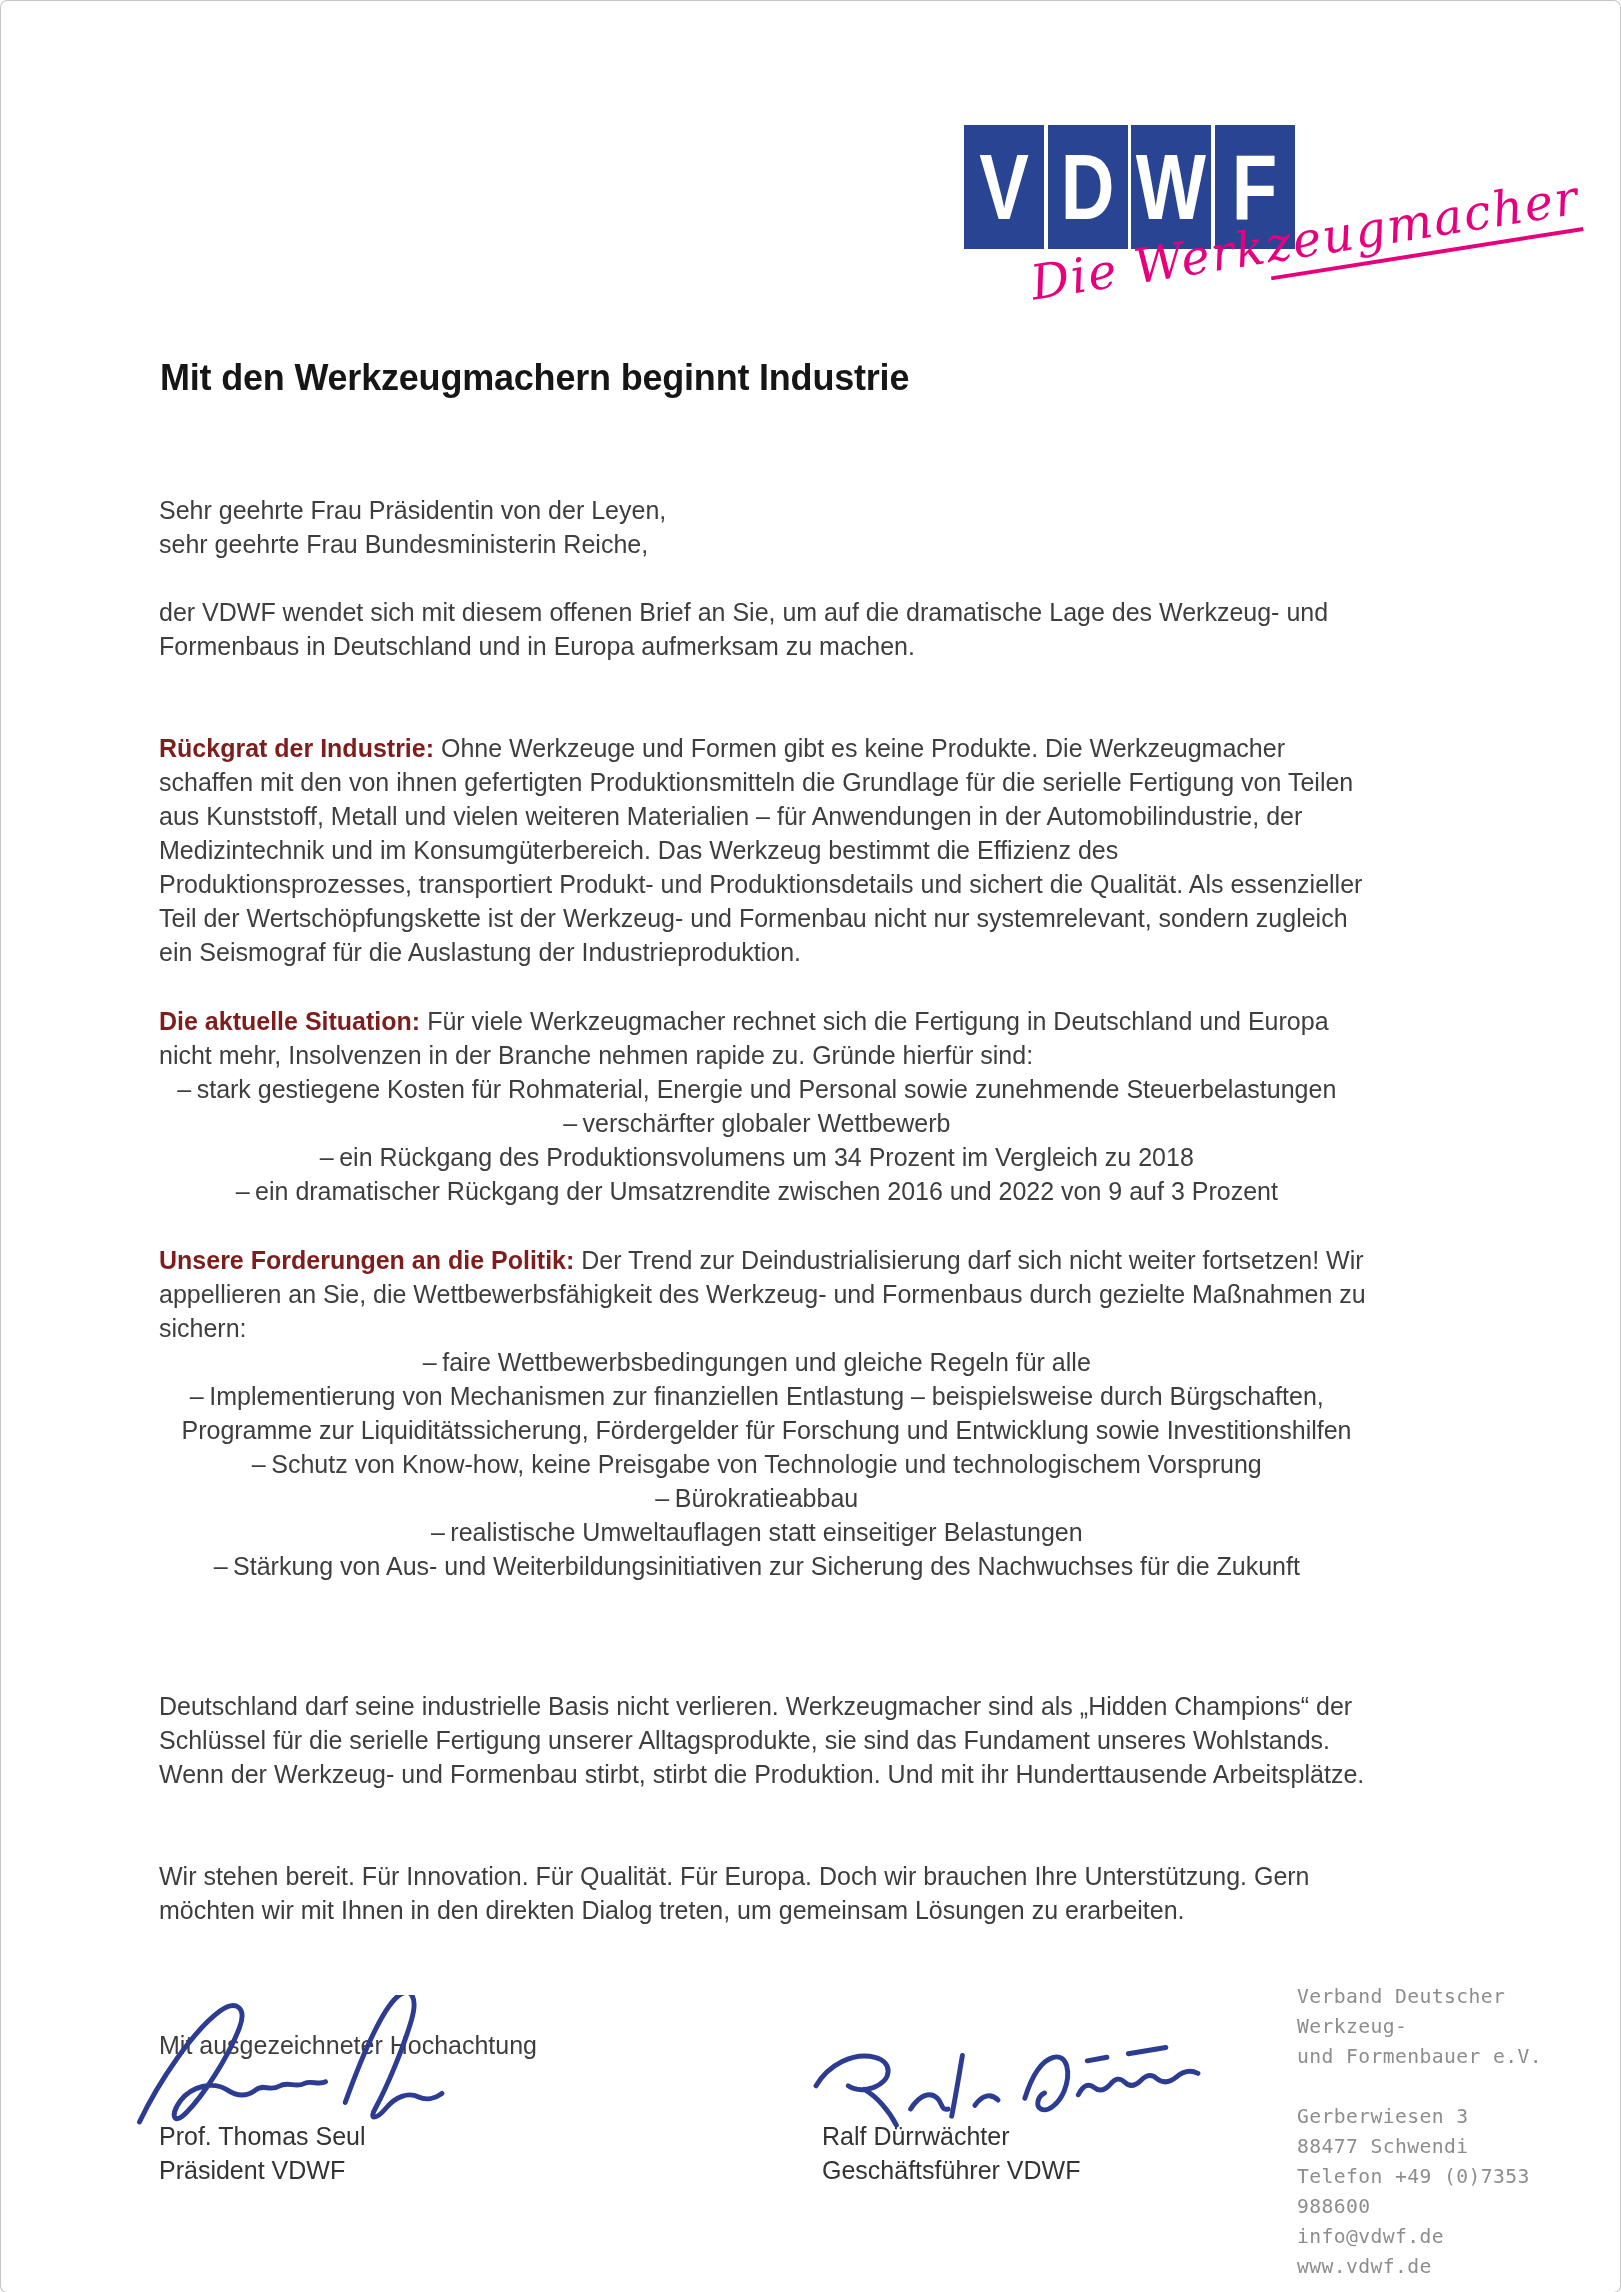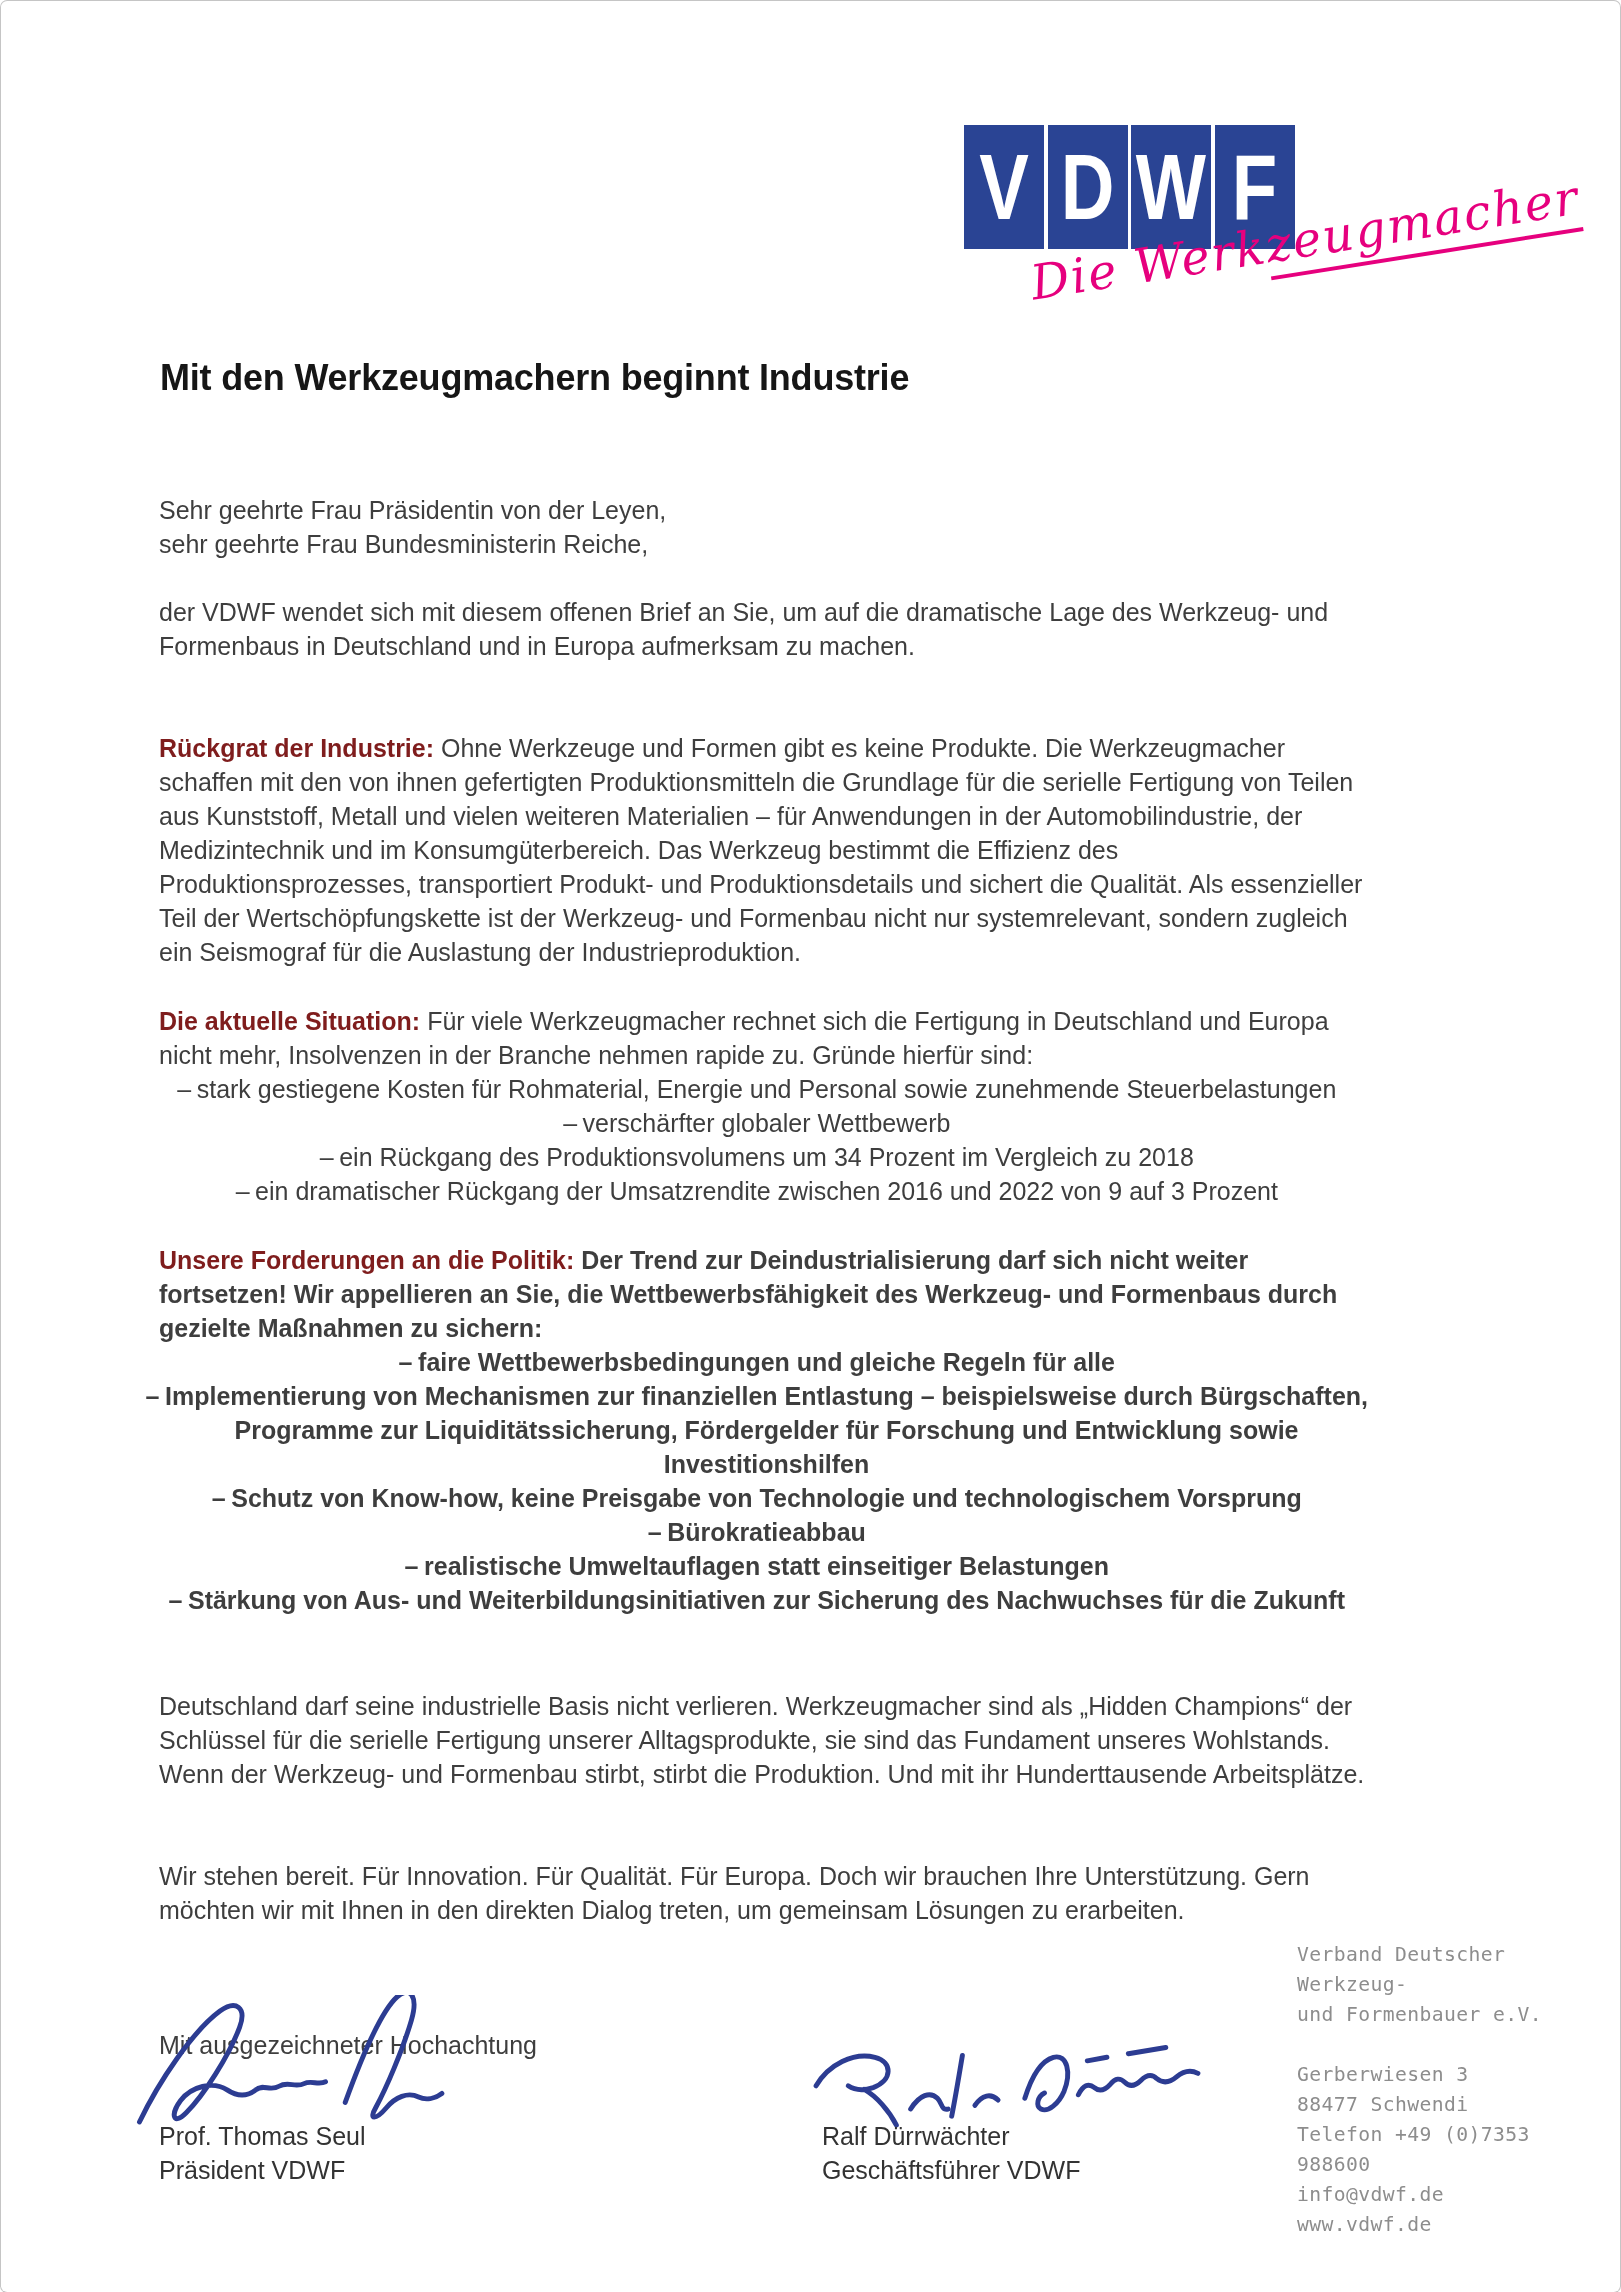--- a/index.html
+++ b/index.html
@@ -43,35 +43,35 @@
   }
   .block p{margin:0;padding-left:25px;}
   .block b{color:#7f1d1d;}
   .block ul{list-style:none;margin:0;padding:0;text-align:center;}
   .block li{padding-left:25px;}
   .block li .dash{display:inline-block;width:25px;margin-left:-25px;}
   .sal{top:492px;}
   .intro{top:594px;}
   .p-backbone{top:730px;}
   .p-situation{top:1003px;}
-  .p-demands{top:1242px;font-weight:bold;}
+  .p-demands{top:1242px;}
   .p-closing1{top:1688px;}
   .p-closing2{top:1858px;}
   .valediction{top:2027px;}
   .names{top:2118px;color:#333;}
   .names div{padding-left:25px;}
   .names-right{position:absolute;left:821px;top:2118px;font-size:25px;line-height:34px;color:#333;}
   
   .sig{position:absolute;}
   .sig-seul{left:133px;top:1994px;}
   .sig-ralf{left:809px;top:2042px;}
   .sig path{fill:none;stroke:#2c3c92;stroke-width:5.5;stroke-linecap:round;stroke-linejoin:round;}
   
   .sidebar{
-    position:absolute;left:1296px;top:1939px;width:313px;
+    position:absolute;left:1296px;top:1981px;width:313px;
     font-family:"DejaVu Sans Mono", monospace;
     font-size:19.7px;line-height:30px;color:#8d8d8d;letter-spacing:0.4px;
   }
   .sidebar .gap{height:29.6px;}
 </style>
 </head>
 <body>
 
 <div class="page">
 

